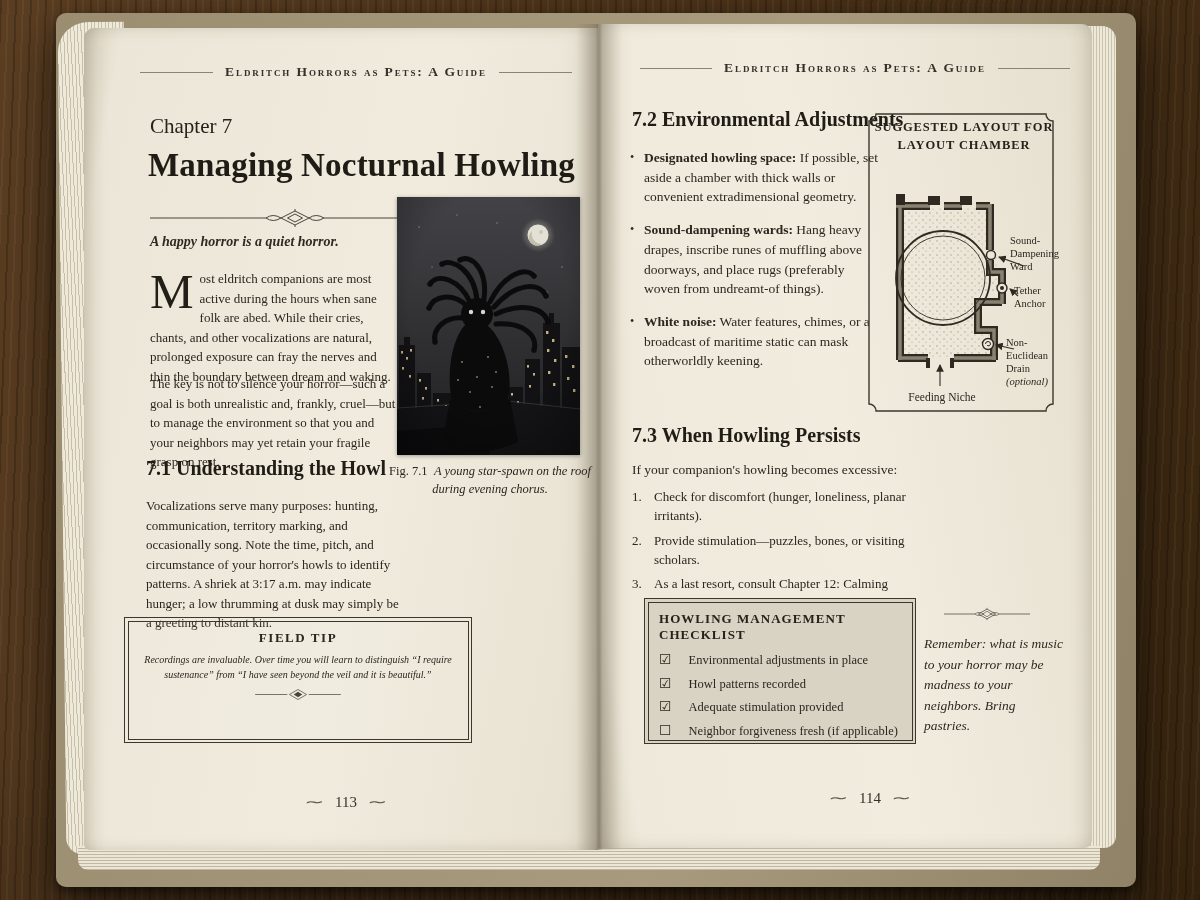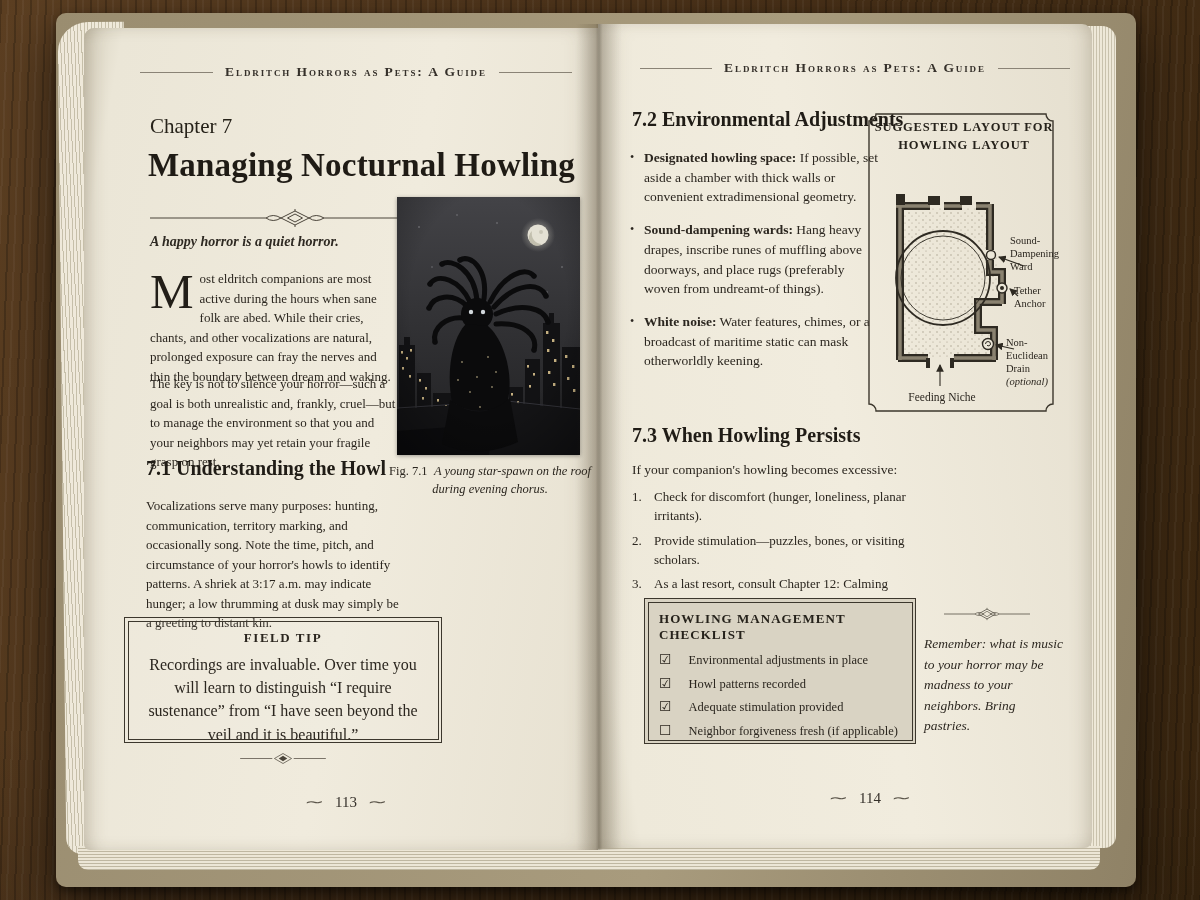--- a/index.html
+++ b/index.html
@@ -50,21 +50,21 @@
   .epigraph { font-style:italic; font-weight:600; font-size:14px; color:#2e2922; }
   .body-text { font-size:13px; line-height:1.5; color:#2b261f; text-align:left; }
   .dropcap { float:left; font-size:49px; line-height:.82; padding:3px 6px 0 0; font-weight:400; color:#221e18; }
   .section-heading { font-size:20px; font-weight:700; color:#201c16; }
 
   .frame2 { border:1.2px solid #3c372d; position:relative; }
   .frame2::after { content:""; position:absolute; inset:2.5px; border:1px solid #3c372d; pointer-events:none; }
 
   .fieldtip { padding:12px 16px 6px; text-align:center; background:rgba(255,255,255,.06); }
   .fieldtip-title { font-size:13px; font-weight:700; letter-spacing:.12em; margin-bottom:7px; }
-  .fieldtip-body { font-size:16px; line-height:1.45; }
+  .fieldtip-body { font-style:italic; font-size:10px; line-height:1.45; }
 
   .figure-img { background:#17171a; box-shadow:0 1px 4px rgba(0,0,0,.35); }
   .figure-caption { font-size:12.5px; line-height:1.4; text-align:center; }
   .figure-caption .fig-label { font-style:normal; }
   .figure-caption .fig-text { font-style:italic; }
 
   .bullet-item { position:relative; padding-left:14px; margin-bottom:13px; font-size:13.5px; line-height:1.46; }
   .bullet-item::before { content:"•"; position:absolute; left:0; top:1px; font-size:12px; }
   .bullet-lead { font-weight:700; }
 
@@ -128,21 +128,21 @@
     <div class="body-text" style="left:66px; top:241px; width:248px;">
       <span class="dropcap">M</span><span>ost eldritch companions are most active during the hours when sane folk are abed. While their cries, chants, and other vocalizations are natural, prolonged exposure can fray the nerves and thin the boundary between dream and waking.</span>
     </div>
 
     <div class="body-text" style="left:66px; top:346px; width:248px;">The key is not to silence your horror—such a goal is both unrealistic and, frankly, cruel—but to manage the environment so that you and your neighbors may yet retain your fragile grasp on rest.</div>
 
     <div class="section-heading" style="left:62px; top:429px;">7.1 Understanding the Howl</div>
 
     <div class="body-text" style="left:62px; top:468px; width:254px;">Vocalizations serve many purposes: hunting, communication, territory marking, and occasionally song. Note the time, pitch, and circumstance of your horror's howls to identify patterns. A shriek at 3:17 a.m. may indicate hunger; a low thrumming at dusk may simply be a greeting to distant kin.</div>
 
-    <div class="frame2 fieldtip" style="left:40px; top:589px; width:318px; height:126px;">
+    <div class="frame2 fieldtip" style="left:40px; top:589px; width:348px; height:126px;">
       <div class="fieldtip-title" style="position:static;">FIELD TIP</div>
       <div class="fieldtip-body" style="position:static;">Recordings are invaluable. Over time you will learn to distinguish “I require sustenance” from “I have seen beyond the veil and it is beautiful.”</div>
       <svg class="ornament-svg" style="margin:6px auto 0;" width="100" height="13" viewBox="0 0 140 16">
         <line x1="10" y1="8" x2="55" y2="8" stroke="#4a443a" stroke-width="1"></line>
         <line x1="85" y1="8" x2="130" y2="8" stroke="#4a443a" stroke-width="1"></line>
         <path d="M70 1 L82 8 L70 15 L58 8 Z" fill="none" stroke="#4a443a" stroke-width="1"></path>
         <path d="M70 4 L76 8 L70 12 L64 8 Z" fill="#4a443a"></path>
       </svg>
     </div>
 
@@ -348,21 +348,21 @@
         </defs>
         <g stroke="#2e2a22" stroke-width="1.1" fill="none">
           <line x1="166" y1="160" x2="141" y2="151" marker-end="url(#arr)"></line>
           <line x1="160" y1="190" x2="152" y2="183" marker-end="url(#arr)"></line>
           <line x1="156" y1="243" x2="138" y2="239" marker-end="url(#arr)"></line>
           <line x1="82" y1="280" x2="82" y2="259" marker-end="url(#arr)"></line>
         </g>
       </svg>
       <div class="diagram-title">
         <div>SUGGESTED LAYOUT FOR</div>
-        <div>HOWLING LAYOUT</div>
+        <div>LAYOUT CHAMBER</div>
       </div>
       <div class="dg-label" style="left:152px; top:128px; width:56px;">Sound-Dampening Ward</div>
       <div class="dg-label" style="left:156px; top:178px; width:50px;">Tether Anchor</div>
       <div class="dg-label" style="left:148px; top:230px; width:62px;">
         <span>Non-Euclidean Drain </span><span class="opt">(optional)</span>
       </div>
       <div class="dg-label" style="left:38px; top:284px; width:92px; text-align:center; font-size:11.5px;">Feeding Niche</div>
     </div>
 
     <div class="section-heading" style="left:34px; top:400px;">7.3 When Howling Persists</div>

